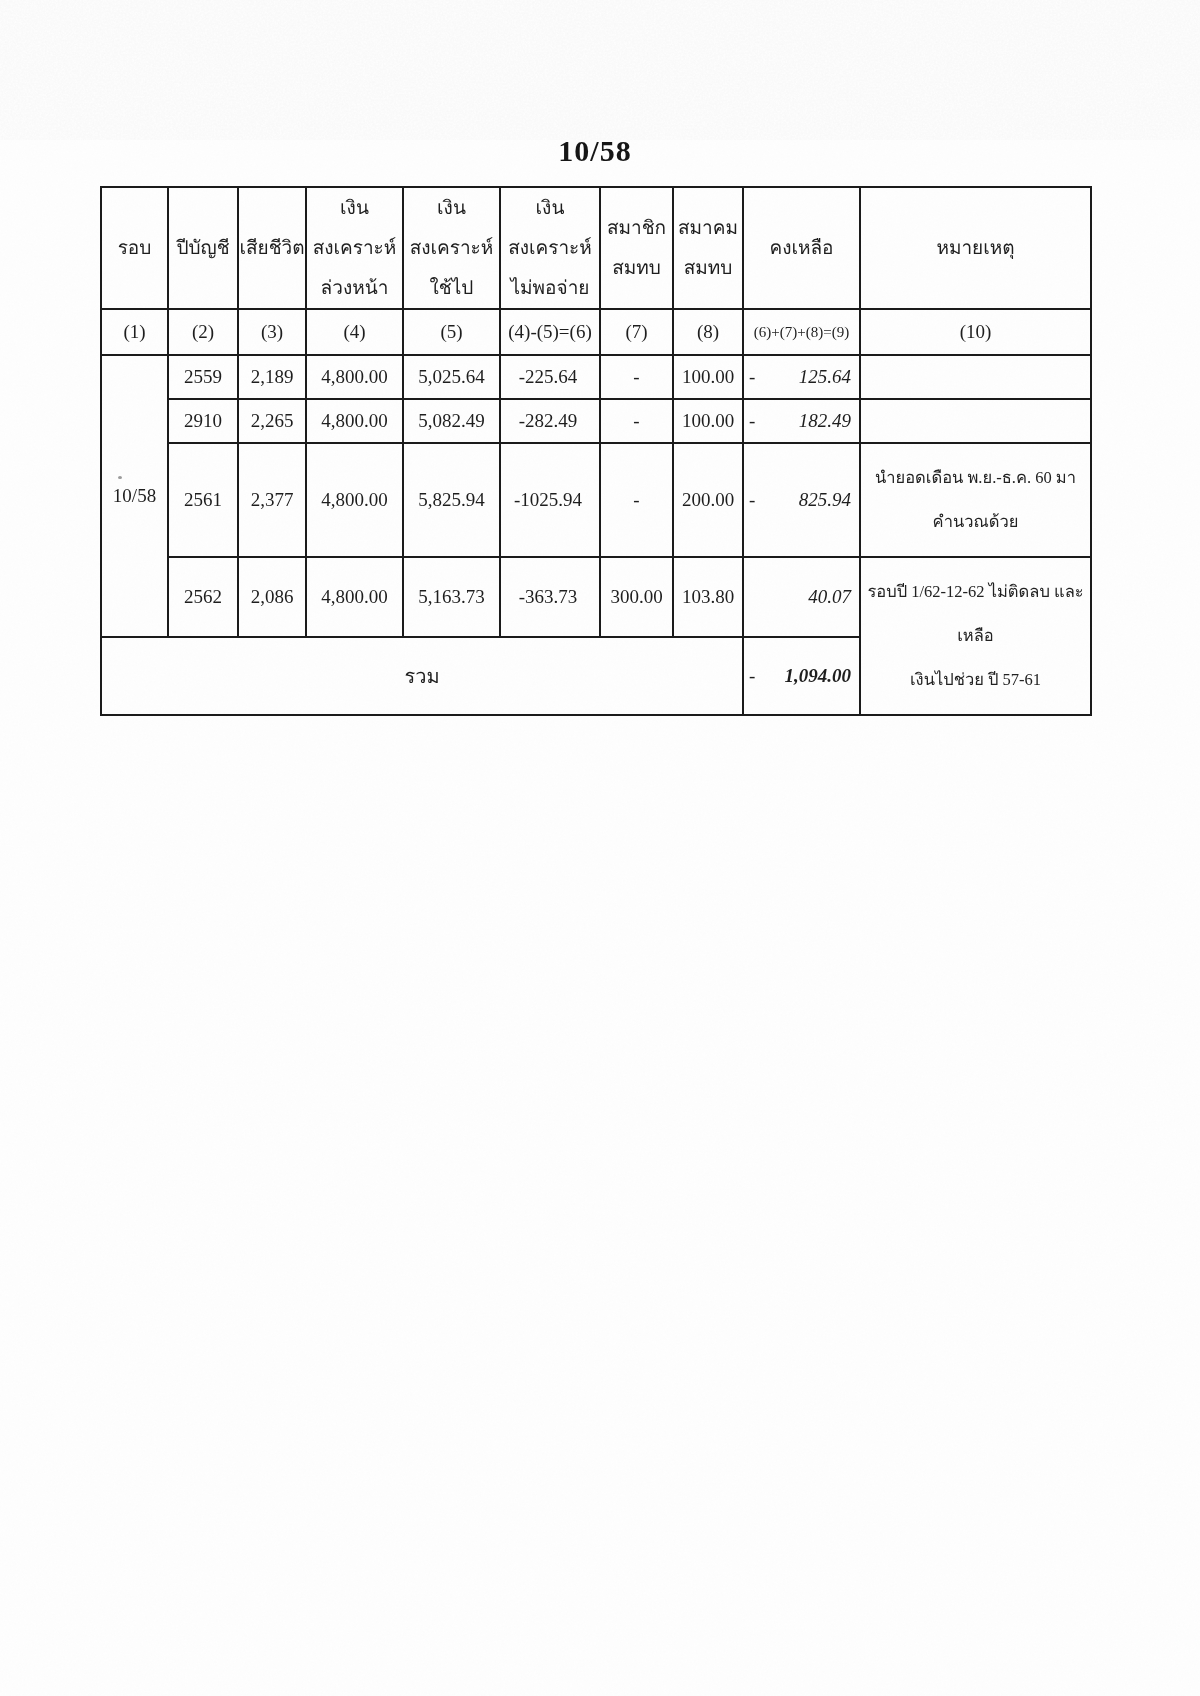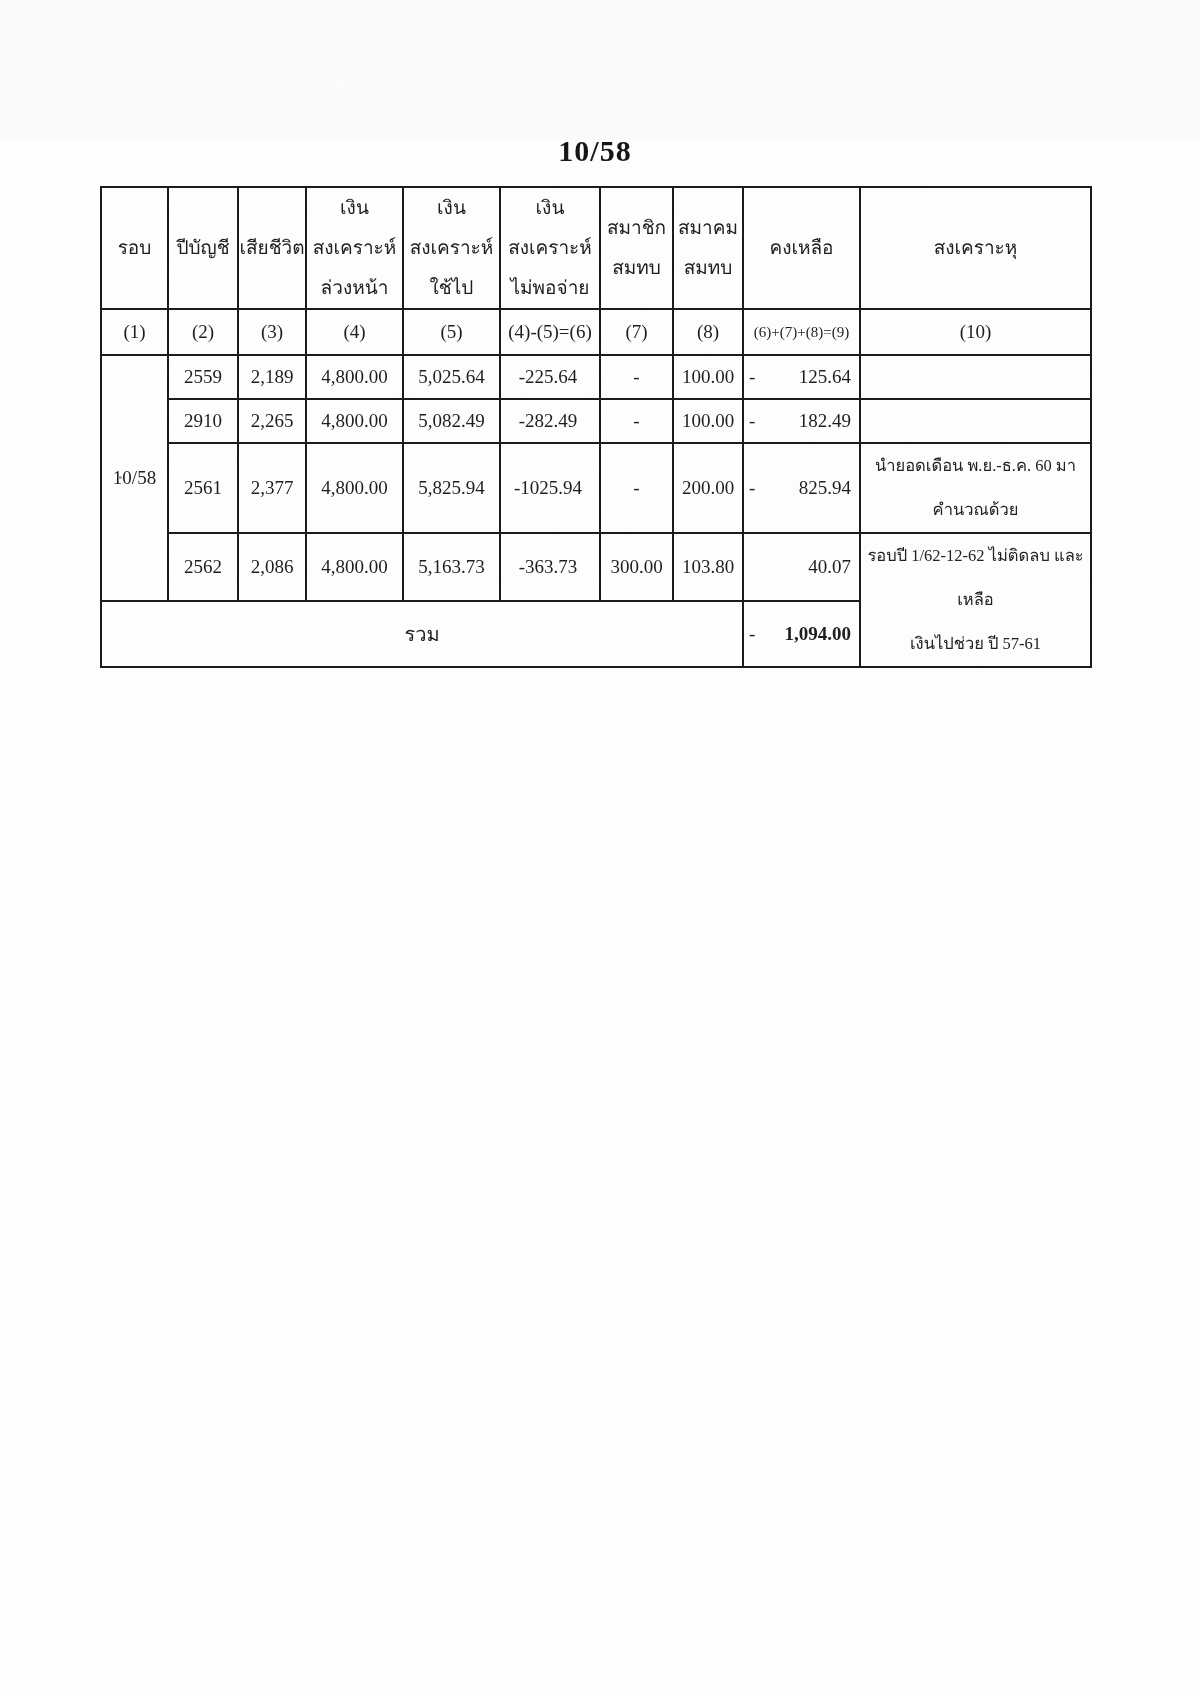--- a/index.html
+++ b/index.html
@@ -75,26 +75,26 @@
   td.balance-cell { padding: 0; }
   .bal-wrap {
     display: flex;
     justify-content: space-between;
     align-items: center;
     padding: 0 8px 0 5px;
     width: 100%;
     height: 100%;
   }
   .bal-wrap .sign { min-width: 8px; text-align: left; }
-  .bal-wrap .val { text-align: left; }
+  .bal-wrap .val { text-align: left; font-style: italic; }
   td.remark-cell {
     font-size: 16.5px;
     white-space: pre-line;
     line-height: 44px;
-    padding: 0 3px;
+    padding: 12px 3px;
     color: #222;
   }
   tr.totalrow { height: 43px; margin-top: 16px; }
   tr.totalrow td.total-label { font-size: 20px; }
   tr.totalrow .val { font-weight: bold; }
   
   .speck {
     position: absolute;
     width: 4px; height: 3px;
     border-radius: 50%;
@@ -142,21 +142,21 @@
 สงเคราะห์
 ใช้ไป</th>
       <th>เงิน
 สงเคราะห์
 ไม่พอจ่าย</th>
       <th>สมาชิก
 สมทบ</th>
       <th>สมาคม
 สมทบ</th>
       <th>คงเหลือ</th>
-      <th>สงเคราะหุ</th>
+      <th>หมายเหตุ</th>
     </tr>
     <tr class="colnums">
       <td>(1)</td>
       <td>(2)</td>
       <td>(3)</td>
       <td>(4)</td>
       <td>(5)</td>
       <td>(4)-(5)=(6)</td>
       <td>(7)</td>
       <td>(8)</td>

